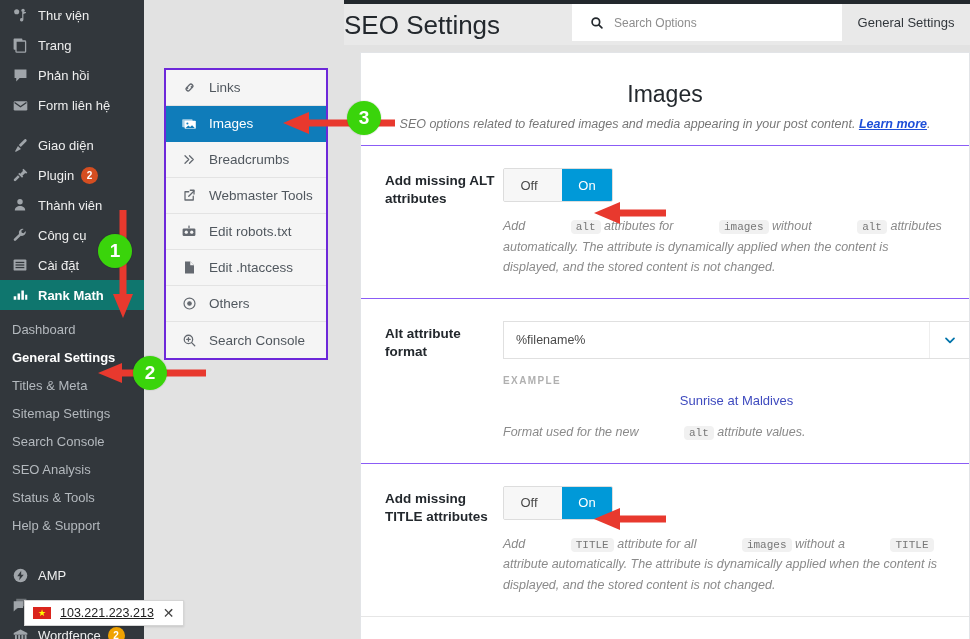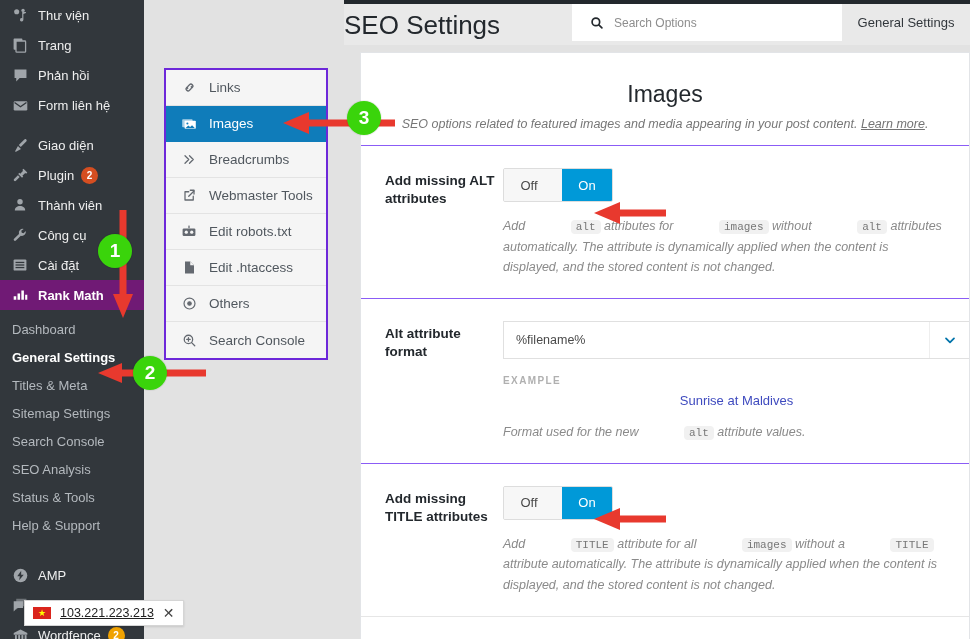--- a/index.html
+++ b/index.html
@@ -27,21 +27,21 @@
     position: relative;
   }
   .wp-menu-item .mi-icon {
     width: 20px; height: 20px; margin-right: 8px;
     display: flex; align-items: center; justify-content: center;
     color: #a0a5aa; flex: 0 0 20px;
   }
   .wp-menu-item .mi-icon svg { display: block; }
   .wp-menu-item .mi-label { font-size: 13px; line-height: 1; }
   .wp-menu-item.active {
-    background: #701a75; color: #fff;
+    background: #0f766e; color: #fff;
   }
   .wp-menu-item.active .mi-icon { color: #fff; }
   .wp-menu-item.active .mi-label { font-weight: 600; }
   .wp-menu-item.active::after {
     content: ""; position: absolute; right: -8px; top: 50%;
     margin-top: -8px;
     border-style: solid; border-width: 8px 0 8px 8px;
     border-color: transparent transparent transparent #0073aa;
   }
   .wp-sep { height: 10px; }
@@ -166,21 +166,21 @@
     text-align: center;
   }
   .card-head h2 {
     font-size: 23px; font-weight: 400; color: #23282d;
     margin-bottom: 7px;
   }
   .card-head p {
     font-size: 12.5px; color: #777; font-style: italic;
     line-height: 1.45;
   }
-  .card-head a { color: #737373; font-style: italic; }
+  .card-head a { color: #1d4ed8; font-style: italic; font-weight: bold; }
 
   .field-row {
     display: flex;
     padding: 22px 24px 20px 24px;
     border-top: 1px solid #8b5cf6;
   }
   .field-label {
     width: 118px; flex: 0 0 118px;
     font-size: 13.5px; font-weight: bold; color: #23282d;
     line-height: 1.35; padding-top: 4px;

